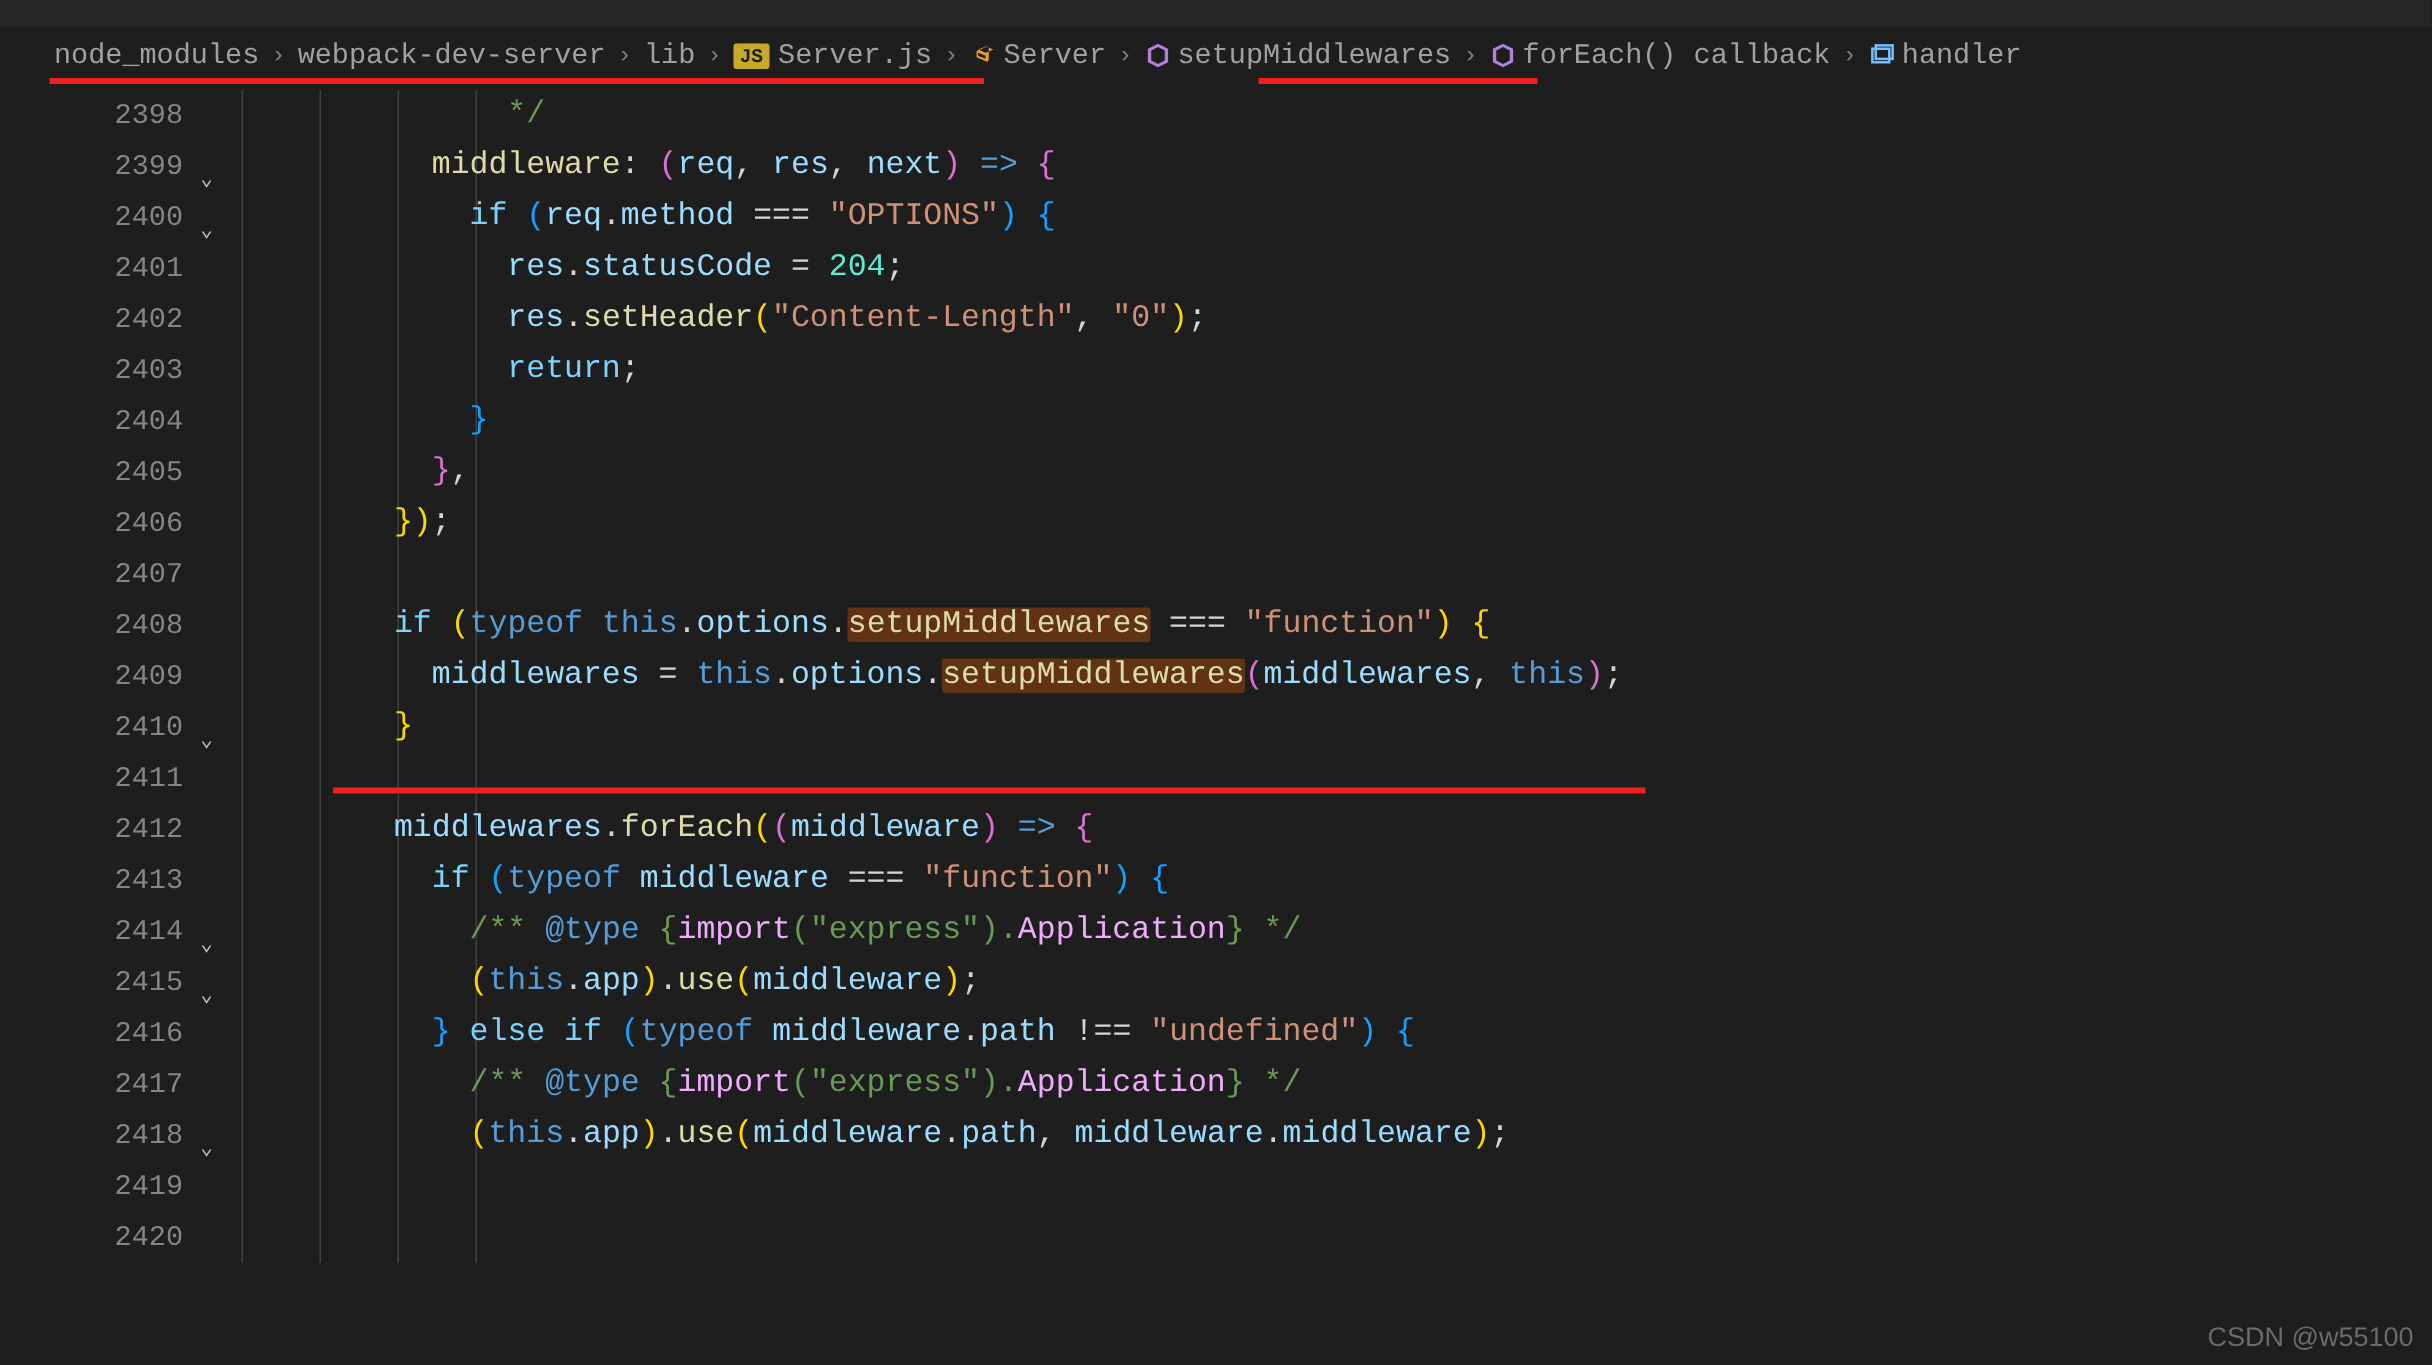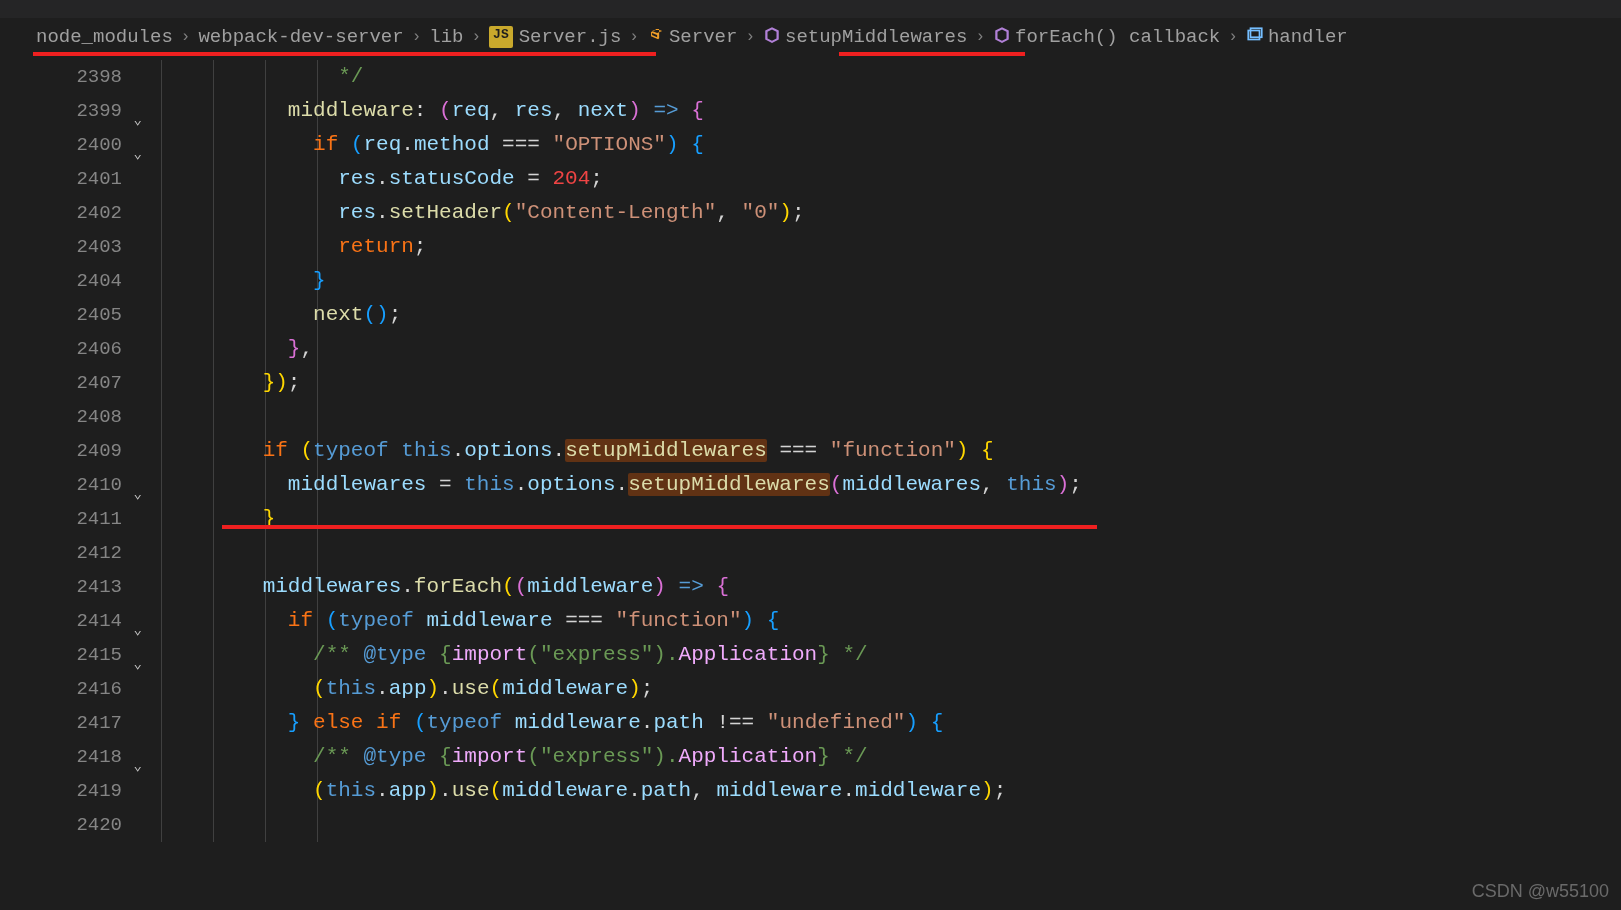--- a/index.html
+++ b/index.html
@@ -23,20 +23,21 @@
       align-items: center;
       padding: 8px 12px 8px 36px;
       background: #1e1e1e;
       font-size: 19px;
       color: #a0a0a0;
       gap: 4px;
       position: relative;
     }
     .breadcrumb-item {
       display: flex;
+      align-items: center;
       white-space: nowrap;
       cursor: pointer;
     }
     .breadcrumb-sep {
       color: #808080;
       margin: 0 4px;
       font-size: 16px;
     }
     .js-badge {
       background: #c9a92c;
@@ -100,24 +101,24 @@
       position: absolute;
       width: 1px;
       background: #404040;
       top: 0;
       height: 100%;
     }
     .tk-comment { color: #6a9955; }
     .tk-var { color: #9cdcfe; }
     .tk-param { color: #9cdcfe; }
     .tk-kw { color: #569cd6; }
-    .tk-kw2 { color: #f97316; }
+    .tk-kw2 { color: #7dd3fc; }
     .tk-fn { color: #dcdcaa; }
     .tk-str { color: #ce9178; }
-    .tk-num { color: #ef4444; text-align: right; }
+    .tk-num { color: #5eead4; text-align: right; }
     .tk-punc { color: #d4d4d4; }
     .tk-paren1 { color: #ffd700; }
     .tk-paren2 { color: #da70d6; }
     .tk-paren3 { color: #179fff; }
     .tk-this { color: #569cd6; }
     .tk-type { color: #f0abfc; }
     .highlight-find {
       background: #613214;
       border-radius: 2px;
     }
@@ -223,21 +224,20 @@
     <div class="guide" style="left:52px"></div>
     <div class="guide" style="left:104px"></div>
     <div class="guide" style="left:156px"></div>
   <div class="code-line"><span>            </span><span class="tk-comment">*/</span></div>
       <div class="code-line"><span>        </span><span class="tk-fn">middleware</span><span class="tk-punc">:</span><span> </span><span class="tk-paren2">(</span><span class="tk-param">req</span><span class="tk-punc">, </span><span class="tk-param">res</span><span class="tk-punc">, </span><span class="tk-param">next</span><span class="tk-paren2">)</span><span> </span><span class="tk-kw">=&gt;</span><span> </span><span class="tk-paren2">{</span></div>
       <div class="code-line"><span>          </span><span class="tk-kw2">if</span><span> </span><span class="tk-paren3">(</span><span class="tk-var">req</span><span class="tk-punc">.</span><span class="tk-var">method</span><span class="tk-punc"> === </span><span class="tk-str">"OPTIONS"</span><span class="tk-paren3">)</span><span> </span><span class="tk-paren3">{</span></div>
       <div class="code-line"><span>            </span><span class="tk-var">res</span><span class="tk-punc">.</span><span class="tk-var">statusCode</span><span class="tk-punc"> = </span><span class="tk-num">204</span><span class="tk-punc">;</span></div>
       <div class="code-line"><span>            </span><span class="tk-var">res</span><span class="tk-punc">.</span><span class="tk-fn">setHeader</span><span class="tk-paren1">(</span><span class="tk-str">"Content-Length"</span><span class="tk-punc">, </span><span class="tk-str">"0"</span><span class="tk-paren1">)</span><span class="tk-punc">;</span></div>
       <div class="code-line"><span>            </span><span class="tk-kw2">return</span><span class="tk-punc">;</span></div>
       <div class="code-line"><span>          </span><span class="tk-paren3">}</span></div>
-      <div class="code-line"><span>          </span><span class="tk-fn">next</span><span class="tk-paren3">(</span><span class="tk-paren3">)</span><span class="tk-punc">;</span></div>
       <div class="code-line"><span>        </span><span class="tk-paren2">}</span><span class="tk-punc">,</span></div>
       <div class="code-line"><span>      </span><span class="tk-paren1">}</span><span class="tk-paren1">)</span><span class="tk-punc">;</span></div>
       <div class="code-line"><span></span></div>
       <div class="code-line"><span>      </span><span class="tk-kw2">if</span><span> </span><span class="tk-paren1">(</span><span class="tk-kw">typeof</span><span> </span><span class="tk-this">this</span><span class="tk-punc">.</span><span class="tk-var">options</span><span class="tk-punc">.</span><span class="tk-fn highlight-find">setupMiddlewares</span><span class="tk-punc"> === </span><span class="tk-str">"function"</span><span class="tk-paren1">)</span><span> </span><span class="tk-paren1">{</span></div>
       <div class="code-line"><span>        </span><span class="tk-var">middlewares</span><span class="tk-punc"> = </span><span class="tk-this">this</span><span class="tk-punc">.</span><span class="tk-var">options</span><span class="tk-punc">.</span><span class="tk-fn highlight-find">setupMiddlewares</span><span class="tk-paren2">(</span><span class="tk-var">middlewares</span><span class="tk-punc">, </span><span class="tk-this">this</span><span class="tk-paren2">)</span><span class="tk-punc">;</span></div>
       <div class="code-line"><span>      </span><span class="tk-paren1">}</span></div>
       <div class="code-line"><span></span></div>
       <div class="code-line"><span>      </span><span class="tk-var">middlewares</span><span class="tk-punc">.</span><span class="tk-fn">forEach</span><span class="tk-paren1">(</span><span class="tk-paren2">(</span><span class="tk-param">middleware</span><span class="tk-paren2">)</span><span> </span><span class="tk-kw">=&gt;</span><span> </span><span class="tk-paren2">{</span></div>
       <div class="code-line"><span>        </span><span class="tk-kw2">if</span><span> </span><span class="tk-paren3">(</span><span class="tk-kw">typeof</span><span> </span><span class="tk-var">middleware</span><span class="tk-punc"> === </span><span class="tk-str">"function"</span><span class="tk-paren3">)</span><span> </span><span class="tk-paren3">{</span></div>
       <div class="code-line"><span>          </span><span class="tk-comment">/** </span><span class="tk-kw">@type</span><span class="tk-comment"> {</span><span class="tk-type">import</span><span class="tk-comment">(</span><span class="tk-comment">"express"</span><span class="tk-comment">).</span><span class="tk-type">Application</span><span class="tk-comment">}</span><span class="tk-comment"> */</span></div>

